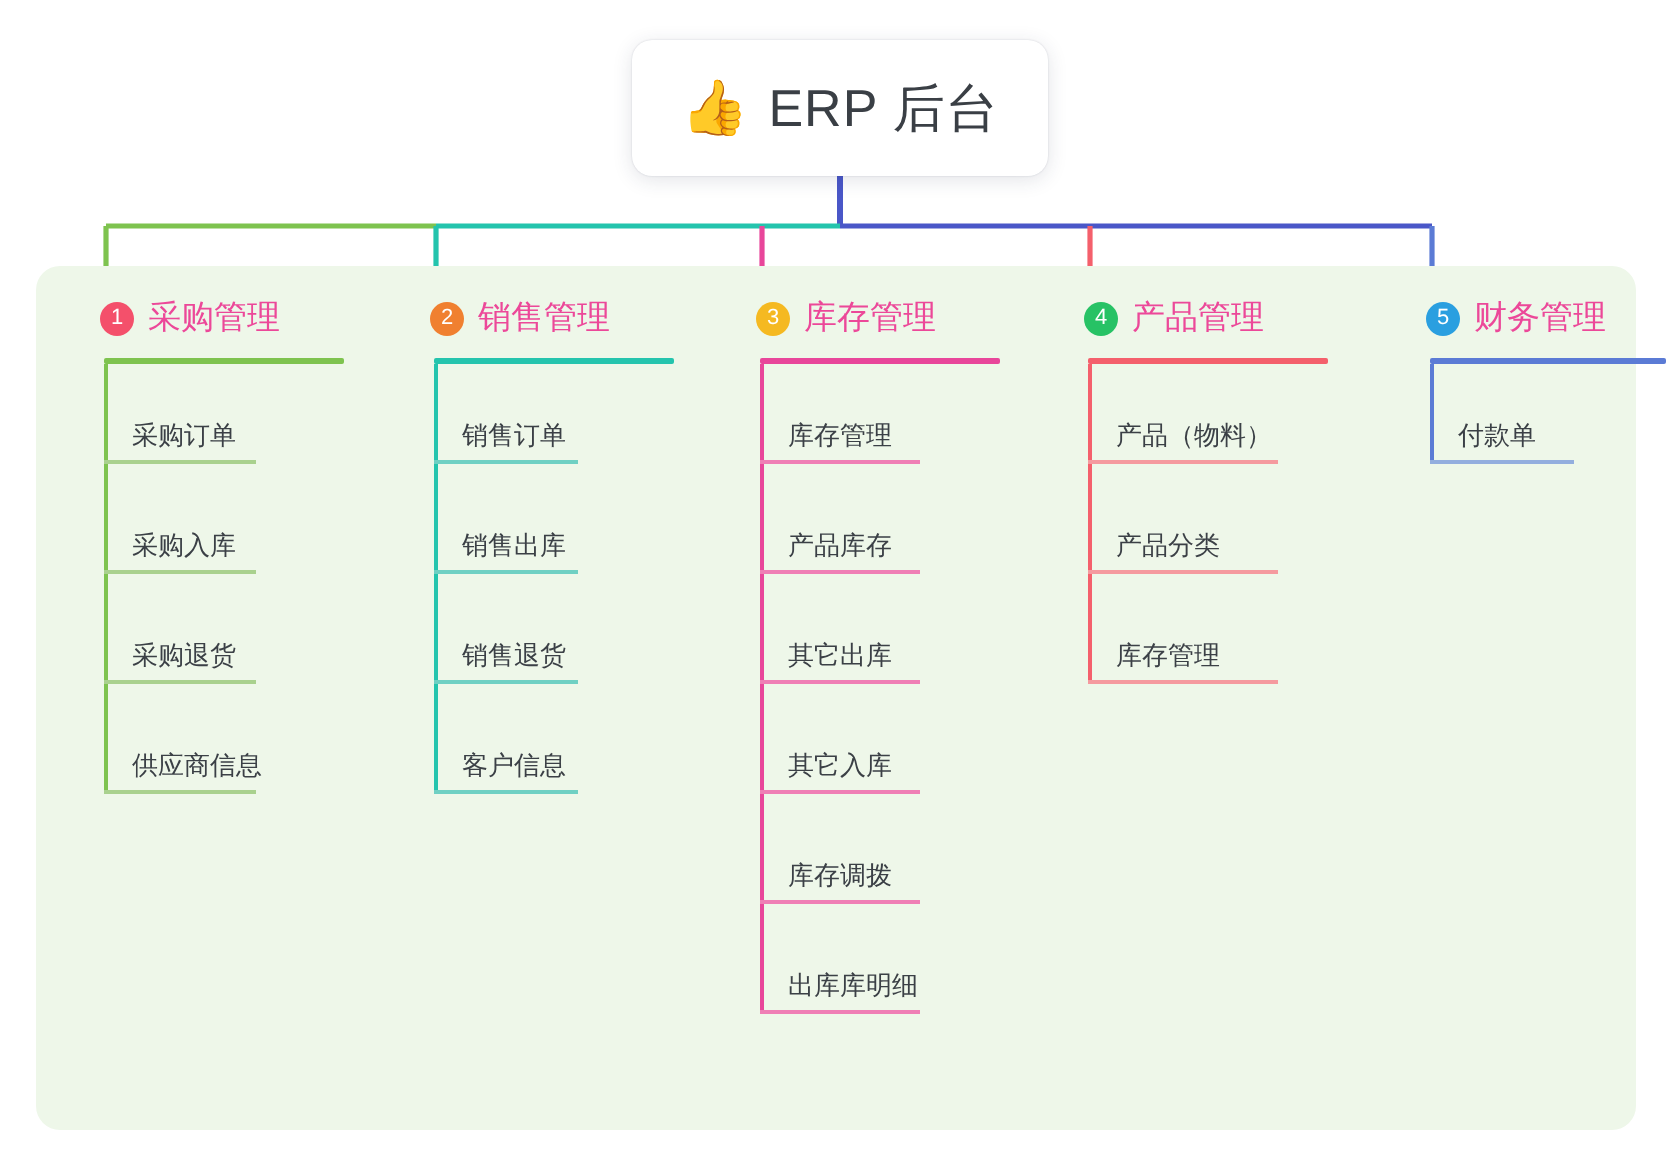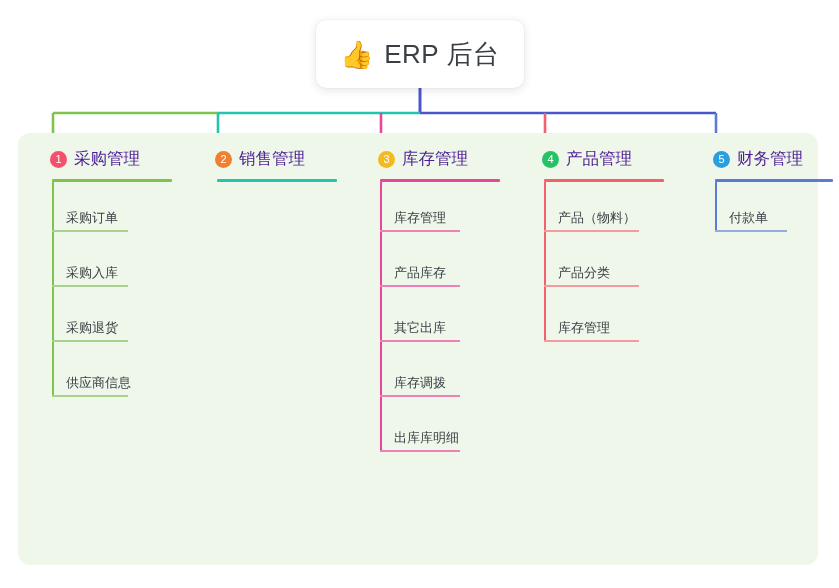--- a/index.html
+++ b/index.html
@@ -33,21 +33,21 @@
   .wires{position:absolute;left:0;top:0;width:839px;height:588px;pointer-events:none;}
 
   
   .col{position:absolute;top:146px;}
   .col-head{display:flex;align-items:center;gap:7px;height:26px;padding-left:20px;}
   .badge{
     width:17px;height:17px;border-radius:50%;
     color:#fff;font-size:11px;line-height:17px;text-align:center;
     font-family:"Liberation Sans",sans-serif;flex:0 0 auto;
   }
-  .col-title{font-size:16.5px;color:#4c1d95;white-space:nowrap;}
+  .col-title{font-size:16.5px;color:#ec4899;white-space:nowrap;}
   .head-rule{height:3px;margin-top:7px;border-radius:1px;}
 
   .leaves{position:relative;margin-top:0;}
   .spine{position:absolute;left:22px;top:0;bottom:6px;width:2px;}
   .leaf{position:relative;height:55px;}
   .leaf-label{
     position:absolute;left:36px;bottom:10px;
     font-size:13px;color:#3b4046;white-space:nowrap;
   }
   .leaf-rule{position:absolute;left:22px;bottom:5px;height:1.6px;}
@@ -104,20 +104,39 @@
             <div class="leaf-rule" style="background: rgb(169, 209, 142); width: 76px;"></div>
           </div>
         </div>
       </div>
       <div class="col" style="left: 195px;">
         <div class="col-head">
           <span class="badge" style="background: rgb(240, 128, 48);">2</span>
           <span class="col-title">销售管理</span>
         </div>
         <div class="head-rule" style="background: rgb(36, 196, 173); width: 120px; margin-left: 22px;"></div>
+        <div class="leaves">
+          <div class="spine" style="background: rgb(36, 196, 173);"></div>
+          <div class="leaf">
+            <span class="leaf-label">销售订单</span>
+            <div class="leaf-rule" style="background: rgb(111, 208, 195); width: 72px;"></div>
+          </div>
+          <div class="leaf">
+            <span class="leaf-label">销售出库</span>
+            <div class="leaf-rule" style="background: rgb(111, 208, 195); width: 72px;"></div>
+          </div>
+          <div class="leaf">
+            <span class="leaf-label">销售退货</span>
+            <div class="leaf-rule" style="background: rgb(111, 208, 195); width: 72px;"></div>
+          </div>
+          <div class="leaf">
+            <span class="leaf-label">客户信息</span>
+            <div class="leaf-rule" style="background: rgb(111, 208, 195); width: 72px;"></div>
+          </div>
+        </div>
       </div>
       <div class="col" style="left: 358px;">
         <div class="col-head">
           <span class="badge" style="background: rgb(245, 185, 33);">3</span>
           <span class="col-title">库存管理</span>
         </div>
         <div class="head-rule" style="background: rgb(232, 70, 154); width: 120px; margin-left: 22px;"></div>
         <div class="leaves">
           <div class="spine" style="background: rgb(232, 70, 154);"></div>
           <div class="leaf">
@@ -126,20 +145,24 @@
           </div>
           <div class="leaf">
             <span class="leaf-label">产品库存</span>
             <div class="leaf-rule" style="background: rgb(239, 127, 181); width: 80px;"></div>
           </div>
           <div class="leaf">
             <span class="leaf-label">其它出库</span>
             <div class="leaf-rule" style="background: rgb(239, 127, 181); width: 80px;"></div>
           </div>
           <div class="leaf">
+            <span class="leaf-label">其它入库</span>
+            <div class="leaf-rule" style="background: rgb(239, 127, 181); width: 80px;"></div>
+          </div>
+          <div class="leaf">
             <span class="leaf-label">库存调拨</span>
             <div class="leaf-rule" style="background: rgb(239, 127, 181); width: 80px;"></div>
           </div>
           <div class="leaf">
             <span class="leaf-label">出库库明细</span>
             <div class="leaf-rule" style="background: rgb(239, 127, 181); width: 80px;"></div>
           </div>
         </div>
       </div>
       <div class="col" style="left: 522px;">

